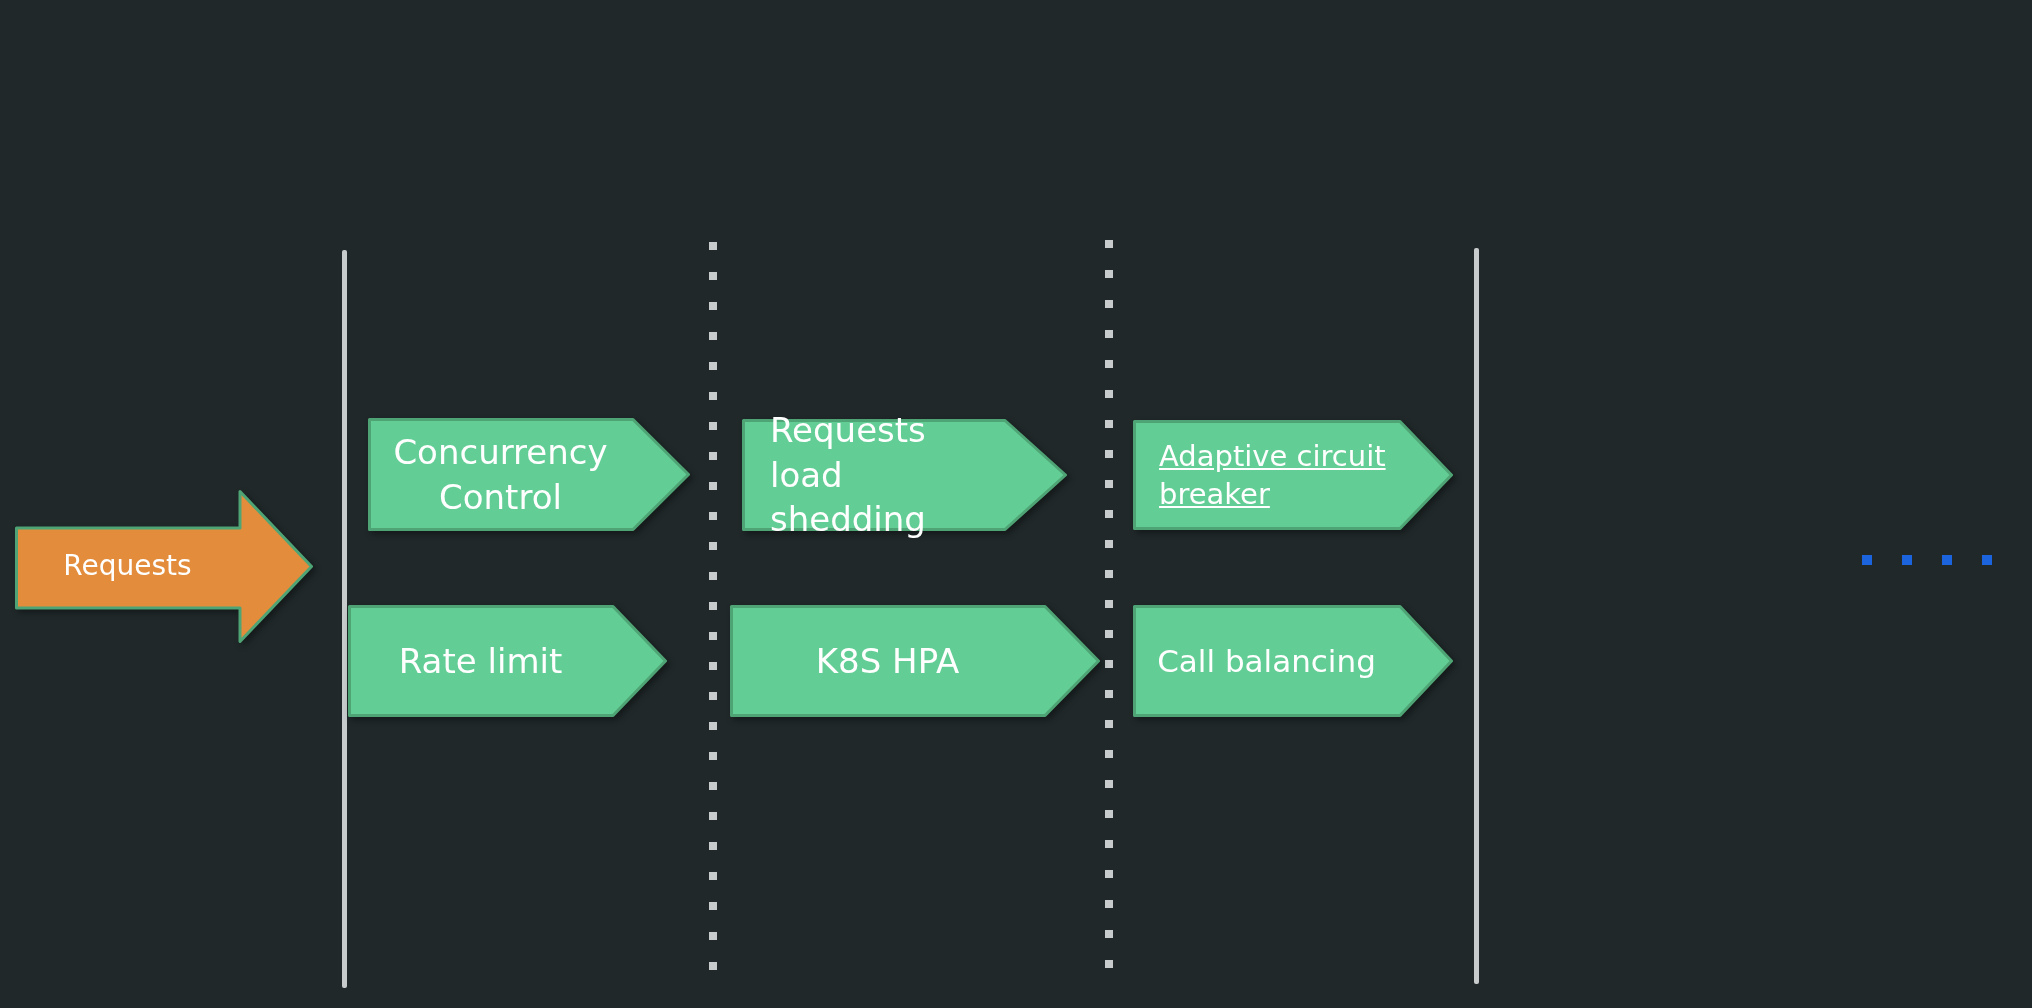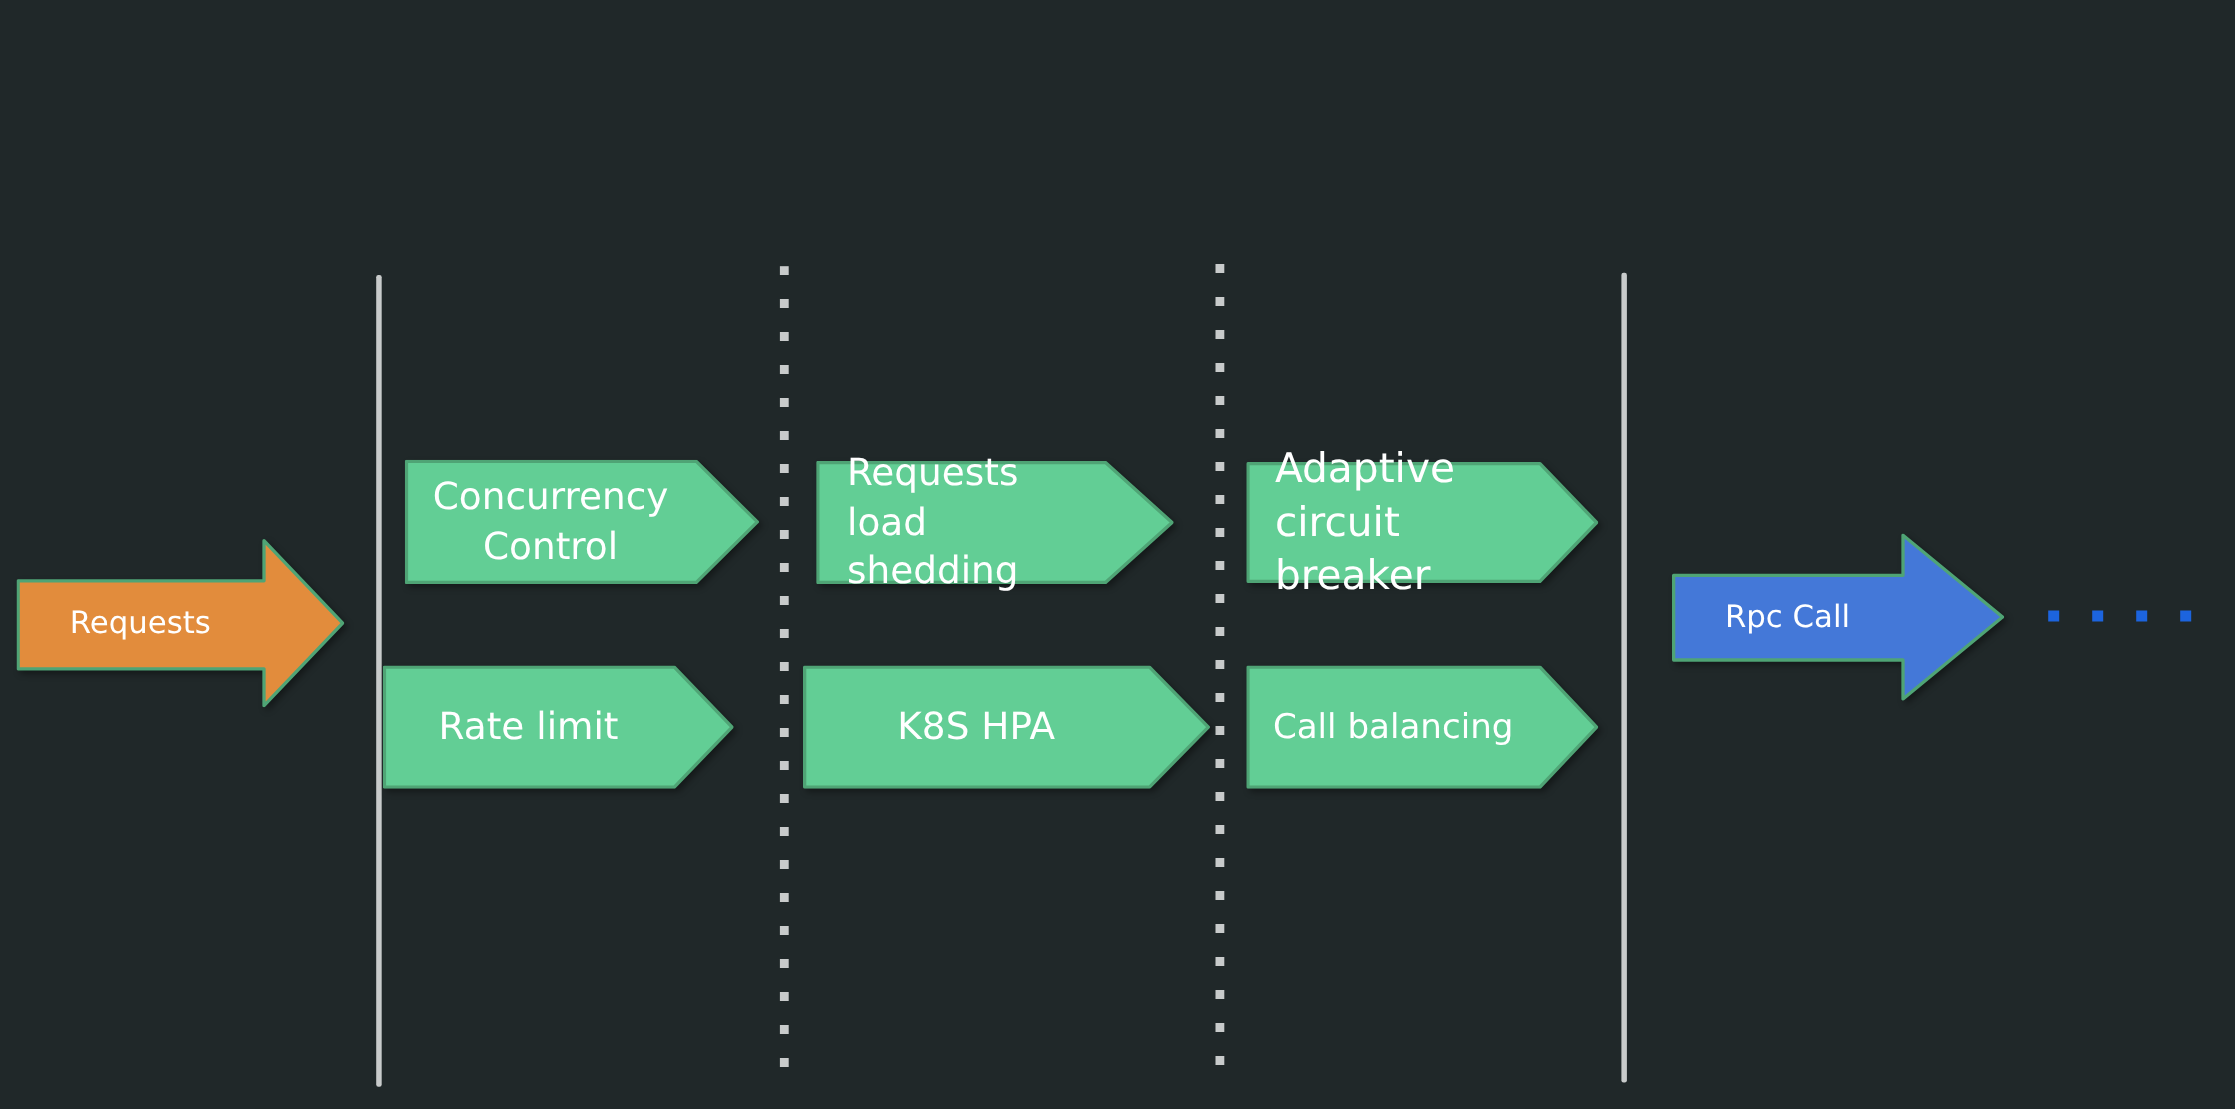--- a/index.html
+++ b/index.html
@@ -84,21 +84,21 @@
   .arrow-label.centered {
     justify-content: center;
     text-align: center;
   }
   .arrow-label.leftal {
     justify-content: flex-start;
     text-align: left;
   }
   .fs34 { font-size: 34px; }
   .fs31 { font-size: 31px; }
-  .fs29 { font-size: 37px; }
+  .fs29 { font-size: 29px; text-decoration: underline; }
   .fs40 { font-size: 28px; }
   .dot-trail {
     position: absolute;
     display: flex;
     gap: 30px;
   }
   .dot-trail .dot {
     width: 10px;
     height: 10px;
     background: var(--c-dot-blue, #1C64DE);
@@ -160,26 +160,20 @@
 breaker</div>
   </div>
 
   <div class="shape green-arrow" style="left:1133px; top:605px; width:320px; height:112px;">
     <svg width="320" height="112" viewBox="0 0 320 112">
       <polygon points="1.5,1.5 267,1.5 318.5,56 267,110.5 1.5,110.5"></polygon>
     </svg>
     <div class="arrow-label centered fs31" style="left:0; width:267px;">Call balancing</div>
   </div>
 
-  <div class="shape blue-arrow" style="left:1520px; top:485px; width:302px; height:152px;">
-    <svg width="302" height="152" viewBox="0 0 302 152">
-      <polygon points="1.5,38 210,38 210,1.5 300.5,76 210,150.5 210,115 1.5,115"></polygon>
-    </svg>
-    <div class="arrow-label centered fs40" style="left:0; width:210px;">Rpc Call</div>
-  </div>
 
   <div class="dot-trail" style="left:1862px; top:555px;">
     <div class="dot"></div>
     <div class="dot"></div>
     <div class="dot"></div>
     <div class="dot"></div>
   </div>
 
 </div>
 

